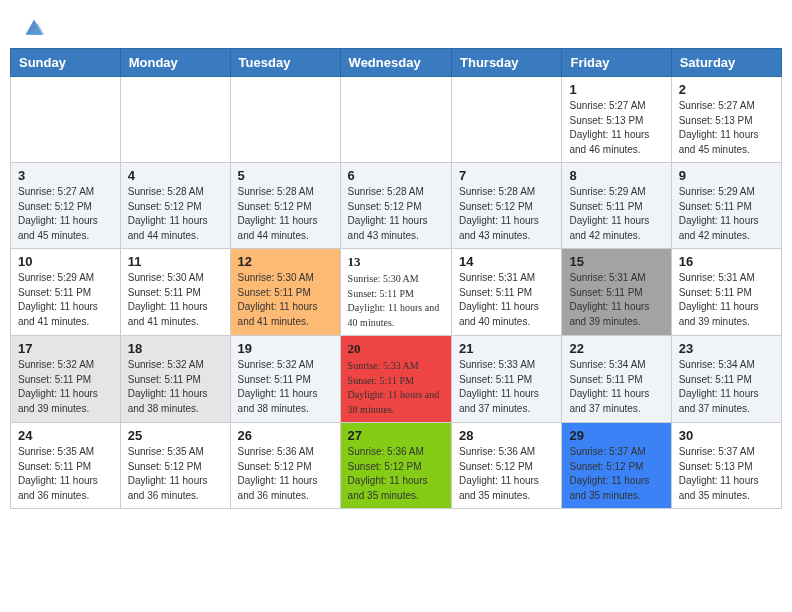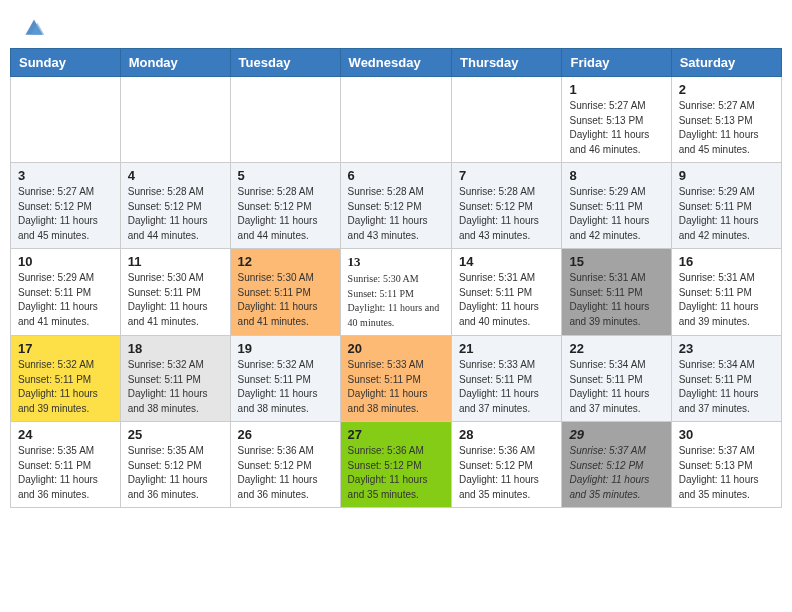--- a/index.html
+++ b/index.html
@@ -241,39 +241,39 @@
 Daylight: 11 hours and 39 minutes.</div>
           </td>
           <td style="background: rgb(255, 255, 255);">
             <span class="day-number">16</span>
             <div class="day-info" style="white-space: pre-line;">Sunrise: 5:31 AM
 Sunset: 5:11 PM
 Daylight: 11 hours and 39 minutes.</div>
           </td>
         </tr>
         <tr>
-          <td style="background: #fde047; margin-top: 20px;">
+          <td style="background: #e5e5e5; margin-top: 20px;">
             <span class="day-number">17</span>
             <div class="day-info" style="white-space: pre-line;">Sunrise: 5:32 AM
 Sunset: 5:11 PM
 Daylight: 11 hours and 39 minutes.</div>
           </td>
           <td style="background: #e5e5e5;">
             <span class="day-number">18</span>
             <div class="day-info" style="white-space: pre-line;">Sunrise: 5:32 AM
 Sunset: 5:11 PM
 Daylight: 11 hours and 38 minutes.</div>
           </td>
           <td style="background: rgb(240, 244, 248);">
             <span class="day-number">19</span>
             <div class="day-info" style="white-space: pre-line;">Sunrise: 5:32 AM
 Sunset: 5:11 PM
 Daylight: 11 hours and 38 minutes.</div>
           </td>
-          <td style="background: #fdba74;">
+          <td style="background: #ef4444; font-family: Liberation Serif, serif;">
             <span class="day-number">20</span>
             <div class="day-info" style="white-space: pre-line;">Sunrise: 5:33 AM
 Sunset: 5:11 PM
 Daylight: 11 hours and 38 minutes.</div>
           </td>
           <td style="background: rgb(240, 244, 248);">
             <span class="day-number">21</span>
             <div class="day-info" style="white-space: pre-line;">Sunrise: 5:33 AM
 Sunset: 5:11 PM
 Daylight: 11 hours and 37 minutes.</div>
@@ -315,21 +315,21 @@
             <div class="day-info" style="white-space: pre-line;">Sunrise: 5:36 AM
 Sunset: 5:12 PM
 Daylight: 11 hours and 35 minutes.</div>
           </td>
           <td style="background: rgb(255, 255, 255);">
             <span class="day-number">28</span>
             <div class="day-info" style="white-space: pre-line;">Sunrise: 5:36 AM
 Sunset: 5:12 PM
 Daylight: 11 hours and 35 minutes.</div>
           </td>
-          <td style="background: #a3a3a3; font-style: italic;">
+          <td style="background: #3b82f6;">
             <span class="day-number">29</span>
             <div class="day-info" style="white-space: pre-line;">Sunrise: 5:37 AM
 Sunset: 5:12 PM
 Daylight: 11 hours and 35 minutes.</div>
           </td>
           <td style="background: rgb(255, 255, 255);">
             <span class="day-number">30</span>
             <div class="day-info" style="white-space: pre-line;">Sunrise: 5:37 AM
 Sunset: 5:13 PM
 Daylight: 11 hours and 35 minutes.</div>

